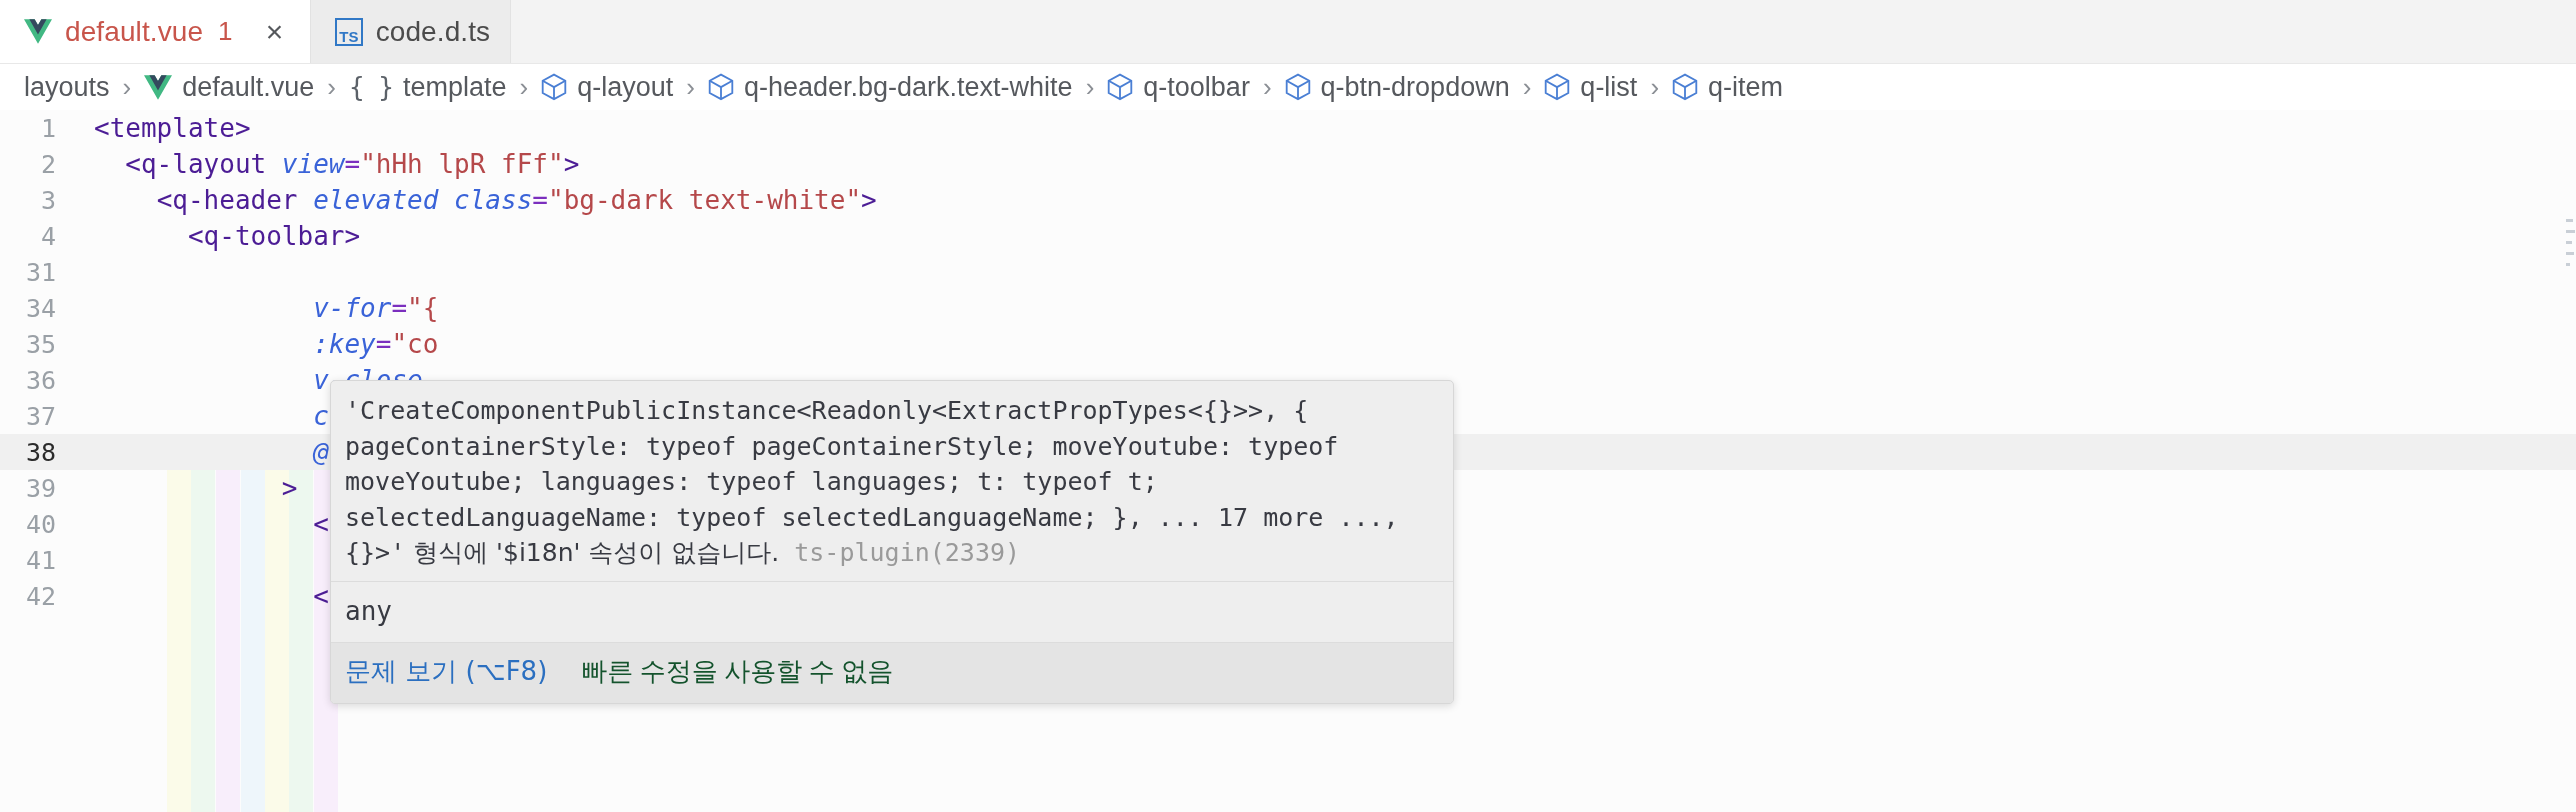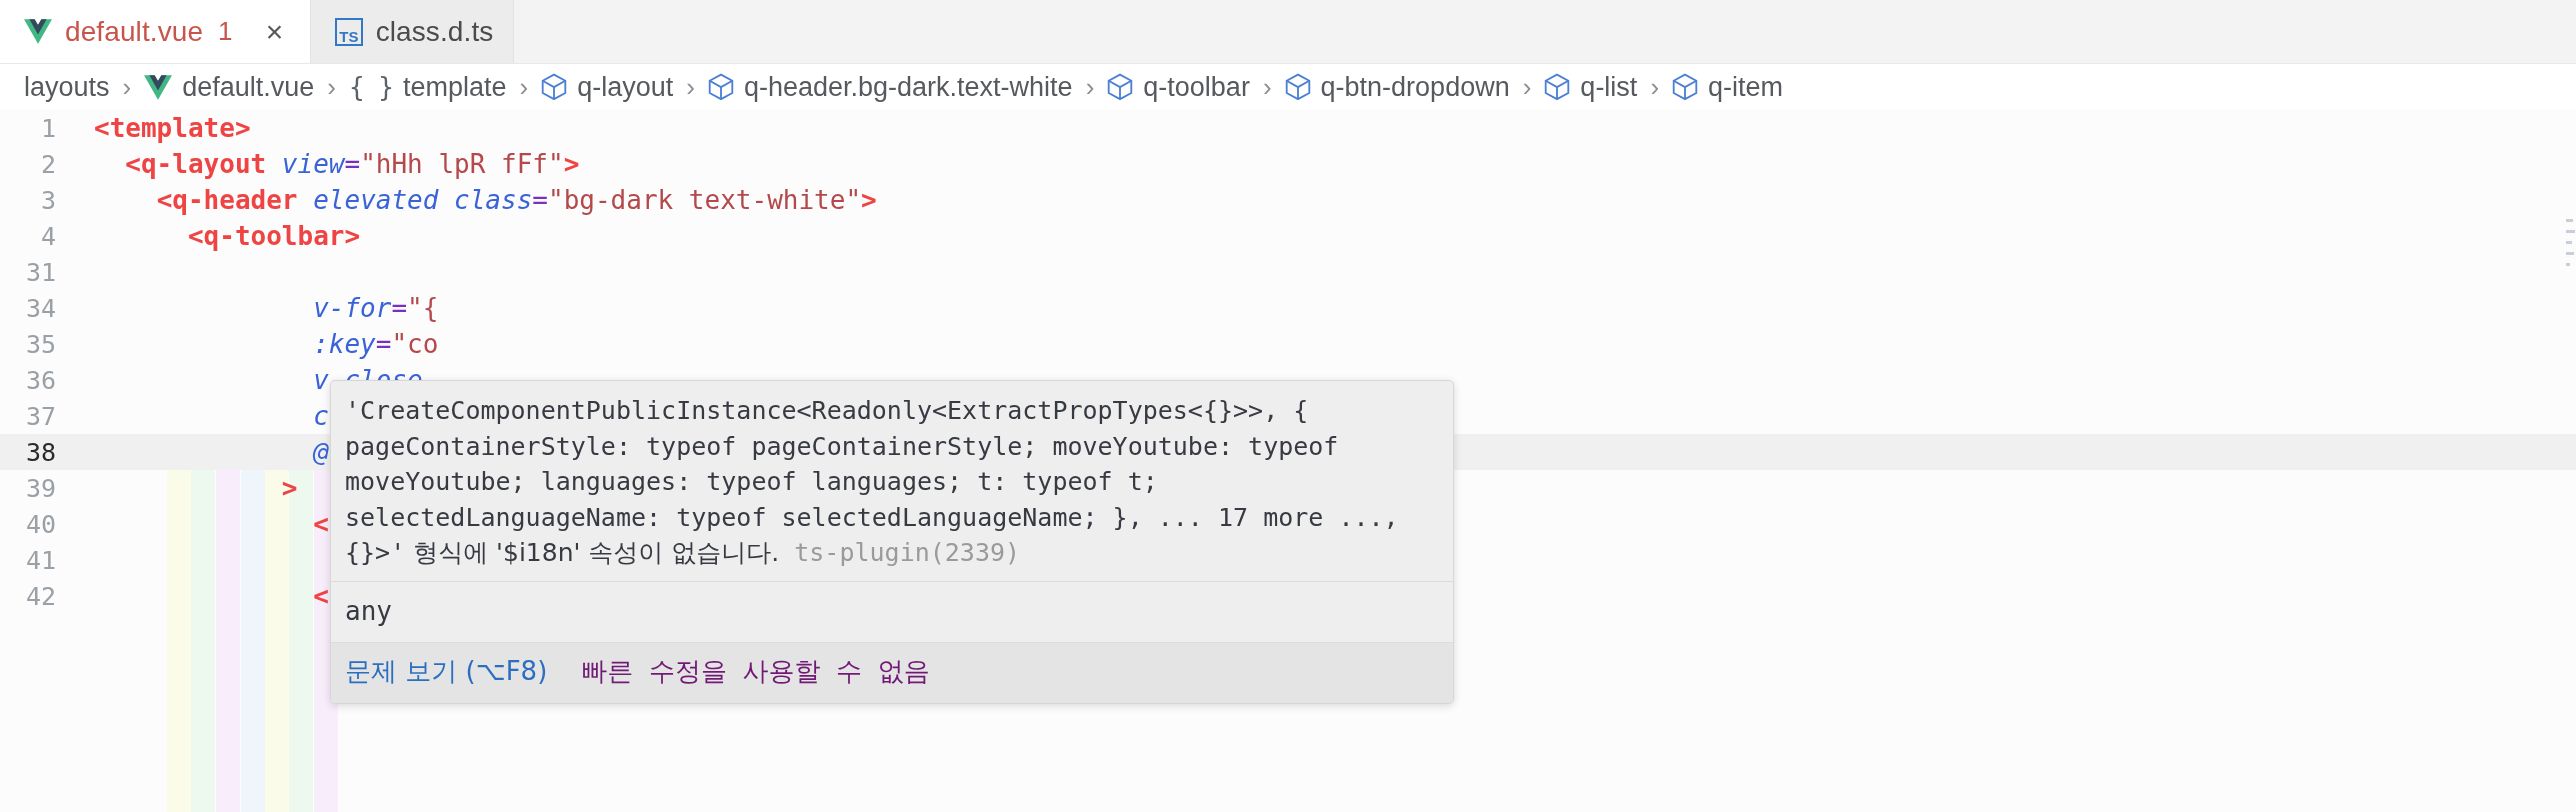--- a/index.html
+++ b/index.html
@@ -73,21 +73,21 @@
     font-family: "DejaVu Sans Mono", monospace;
   }
   .codeline.hl .gutter { color: #2b2b2b; }
   .codetext { position: relative; padding-left: 22px; }
 
   
   .guides { position: absolute; left: 72px; top: 0; bottom: 0; pointer-events:none; }
   .guide { position: absolute; top: 0; bottom: 0; width: 24.4px; }
 
   
-  .tag   { color: #ef4444; font-weight: bold; }
+  .tag   { color: #4c1d95; }
   .attr  { color: #3a63d8; font-style: italic; margin-top: 44px; }
   .eq    { color: #7b2fbe; }
   .str   { color: #b5484a; }
   .punct { color: #7b2fbe; }
   .prop  { color: #1a8a86; }
   .mus   { color: #0b25c5; }
   .plain { color: #333333; }
   .err   { background: #cfe0f3; }
   .squig {
     border-bottom: 3px dotted #d44; padding-bottom: 1px;
@@ -119,21 +119,21 @@
   .hover-sec.type {
     font-family: "DejaVu Sans Mono", monospace;
     font-size: 26px; color: #383a42; padding: 14px 14px 16px 14px;
   }
   .hover-actions {
     display: flex; align-items: flex-end; gap: 34px;
     background: #e4e4e4; padding: 11px 14px 14px 14px;
     font-size: 26px;
   }
   .act-link { color: #2b6fc0; font-family: "DejaVu Sans", sans-serif;}
-  .act-dim  { color: #701a75; font-family: Liberation Mono, monospace;}
+  .act-dim  { color: #14532d; font-family: Liberation Serif, serif;}
 
   
   .minimap {
     position: absolute; right: 0; top: 109px; width: 10px; height: 179px;
   }
   .mini-line { height: 3px; background: #c9cfd6; margin-bottom: 8px; width: 100%; }
   .scroll-v {
     position:absolute; right:0; top:0; width:18px; height:703px; background:transparent;
   }
 </style>
@@ -149,21 +149,21 @@
           <path d="M14.9 0 12 5 9.1 0H0l12 21L24 0z" fill="#41b883"></path>
           <path d="M14.9 0 12 5 9.1 0H4.6L12 13 19.4 0z" fill="#34495e"></path>
         </svg>
       </span>
       <span class="label">default.vue</span>
       <span class="dirtycount">1</span>
       <span class="closebtn">×</span>
     </div>
     <div class="tab inactive">
       <span class="ts-ico">TS</span>
-      <span class="label">class.d.ts</span>
+      <span class="label">code.d.ts</span>
     </div>
   </div>
 
   <div class="breadcrumb">
 
     <div class="crumb">
       <span class="txt">layouts</span>
     </div>
     <span class="sep">›</span>
 

